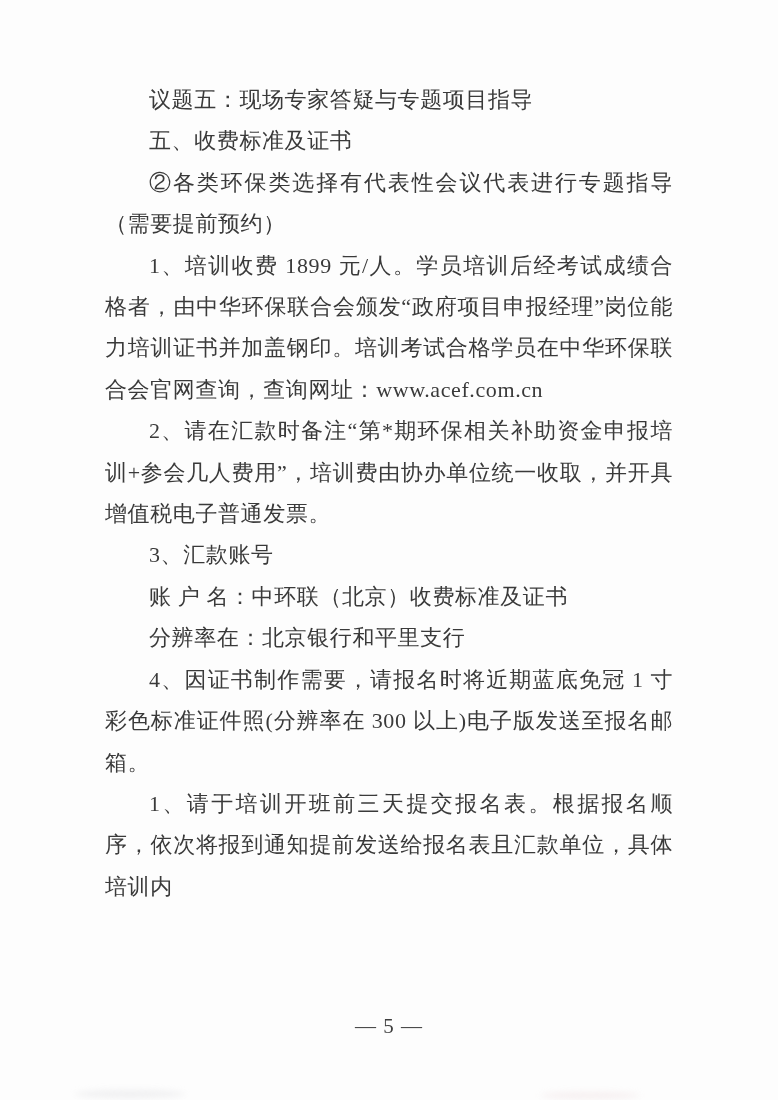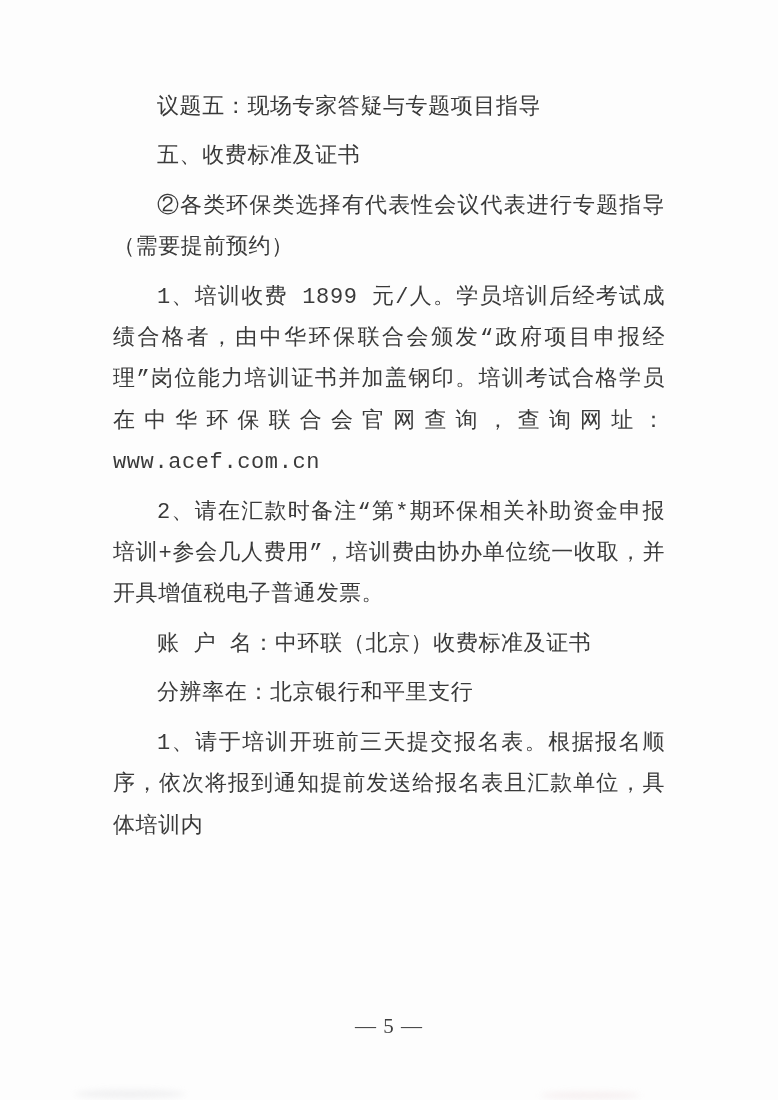--- a/index.html
+++ b/index.html
@@ -21,24 +21,23 @@
     top: 79px;
     width: 568px;
     font-size: 22px;
     line-height: 41.4px;
     letter-spacing: 0.6px;
     color: #3a3a3a;
     text-align: justify;
     text-justify: inter-ideograph;
   }
   .content p {
-    margin: 8px;
+    margin: 0;
     padding: 0;
     text-indent: 2em;
-    font-family: Liberation Mono, monospace;
   }
   .footer {
     position: absolute;
     left: 0;
     top: 1014px;
     width: 778px;
     text-align: center;
     font-size: 21px;
     letter-spacing: 1px;
     color: #3f3f3f;
@@ -62,22 +61,24 @@
 </head>
 <body>
 
 <div class="page">
   <div class="content">
     <p>议题五：现场专家答疑与专题项目指导</p>
     <p>五、收费标准及证书</p>
     <p>②各类环保类选择有代表性会议代表进行专题指导（需要提前预约）</p>
     <p>1、培训收费 1899 元/人。学员培训后经考试成绩合格者，由中华环保联合会颁发“政府项目申报经理”岗位能力培训证书并加盖钢印。培训考试合格学员在中华环保联合会官网查询，查询网址：www.acef.com.cn</p>
     <p>2、请在汇款时备注“第*期环保相关补助资金申报培训+参会几人费用”，培训费由协办单位统一收取，并开具增值税电子普通发票。</p>
+    <p>3、汇款账号</p>
     <p>账 户 名：中环联（北京）收费标准及证书</p>
     <p>分辨率在：北京银行和平里支行</p>
+    <p>4、因证书制作需要，请报名时将近期蓝底免冠 1 寸彩色标准证件照(分辨率在 300 以上)电子版发送至报名邮箱。</p>
     <p>1、请于培训开班前三天提交报名表。根据报名顺序，依次将报到通知提前发送给报名表且汇款单位，具体培训内</p>
   </div>
 
   <div class="footer">— 5 —</div>
 
   <div class="artifact artifact-1"></div>
   <div class="artifact artifact-2"></div>
 </div>
 
 </body></html>

